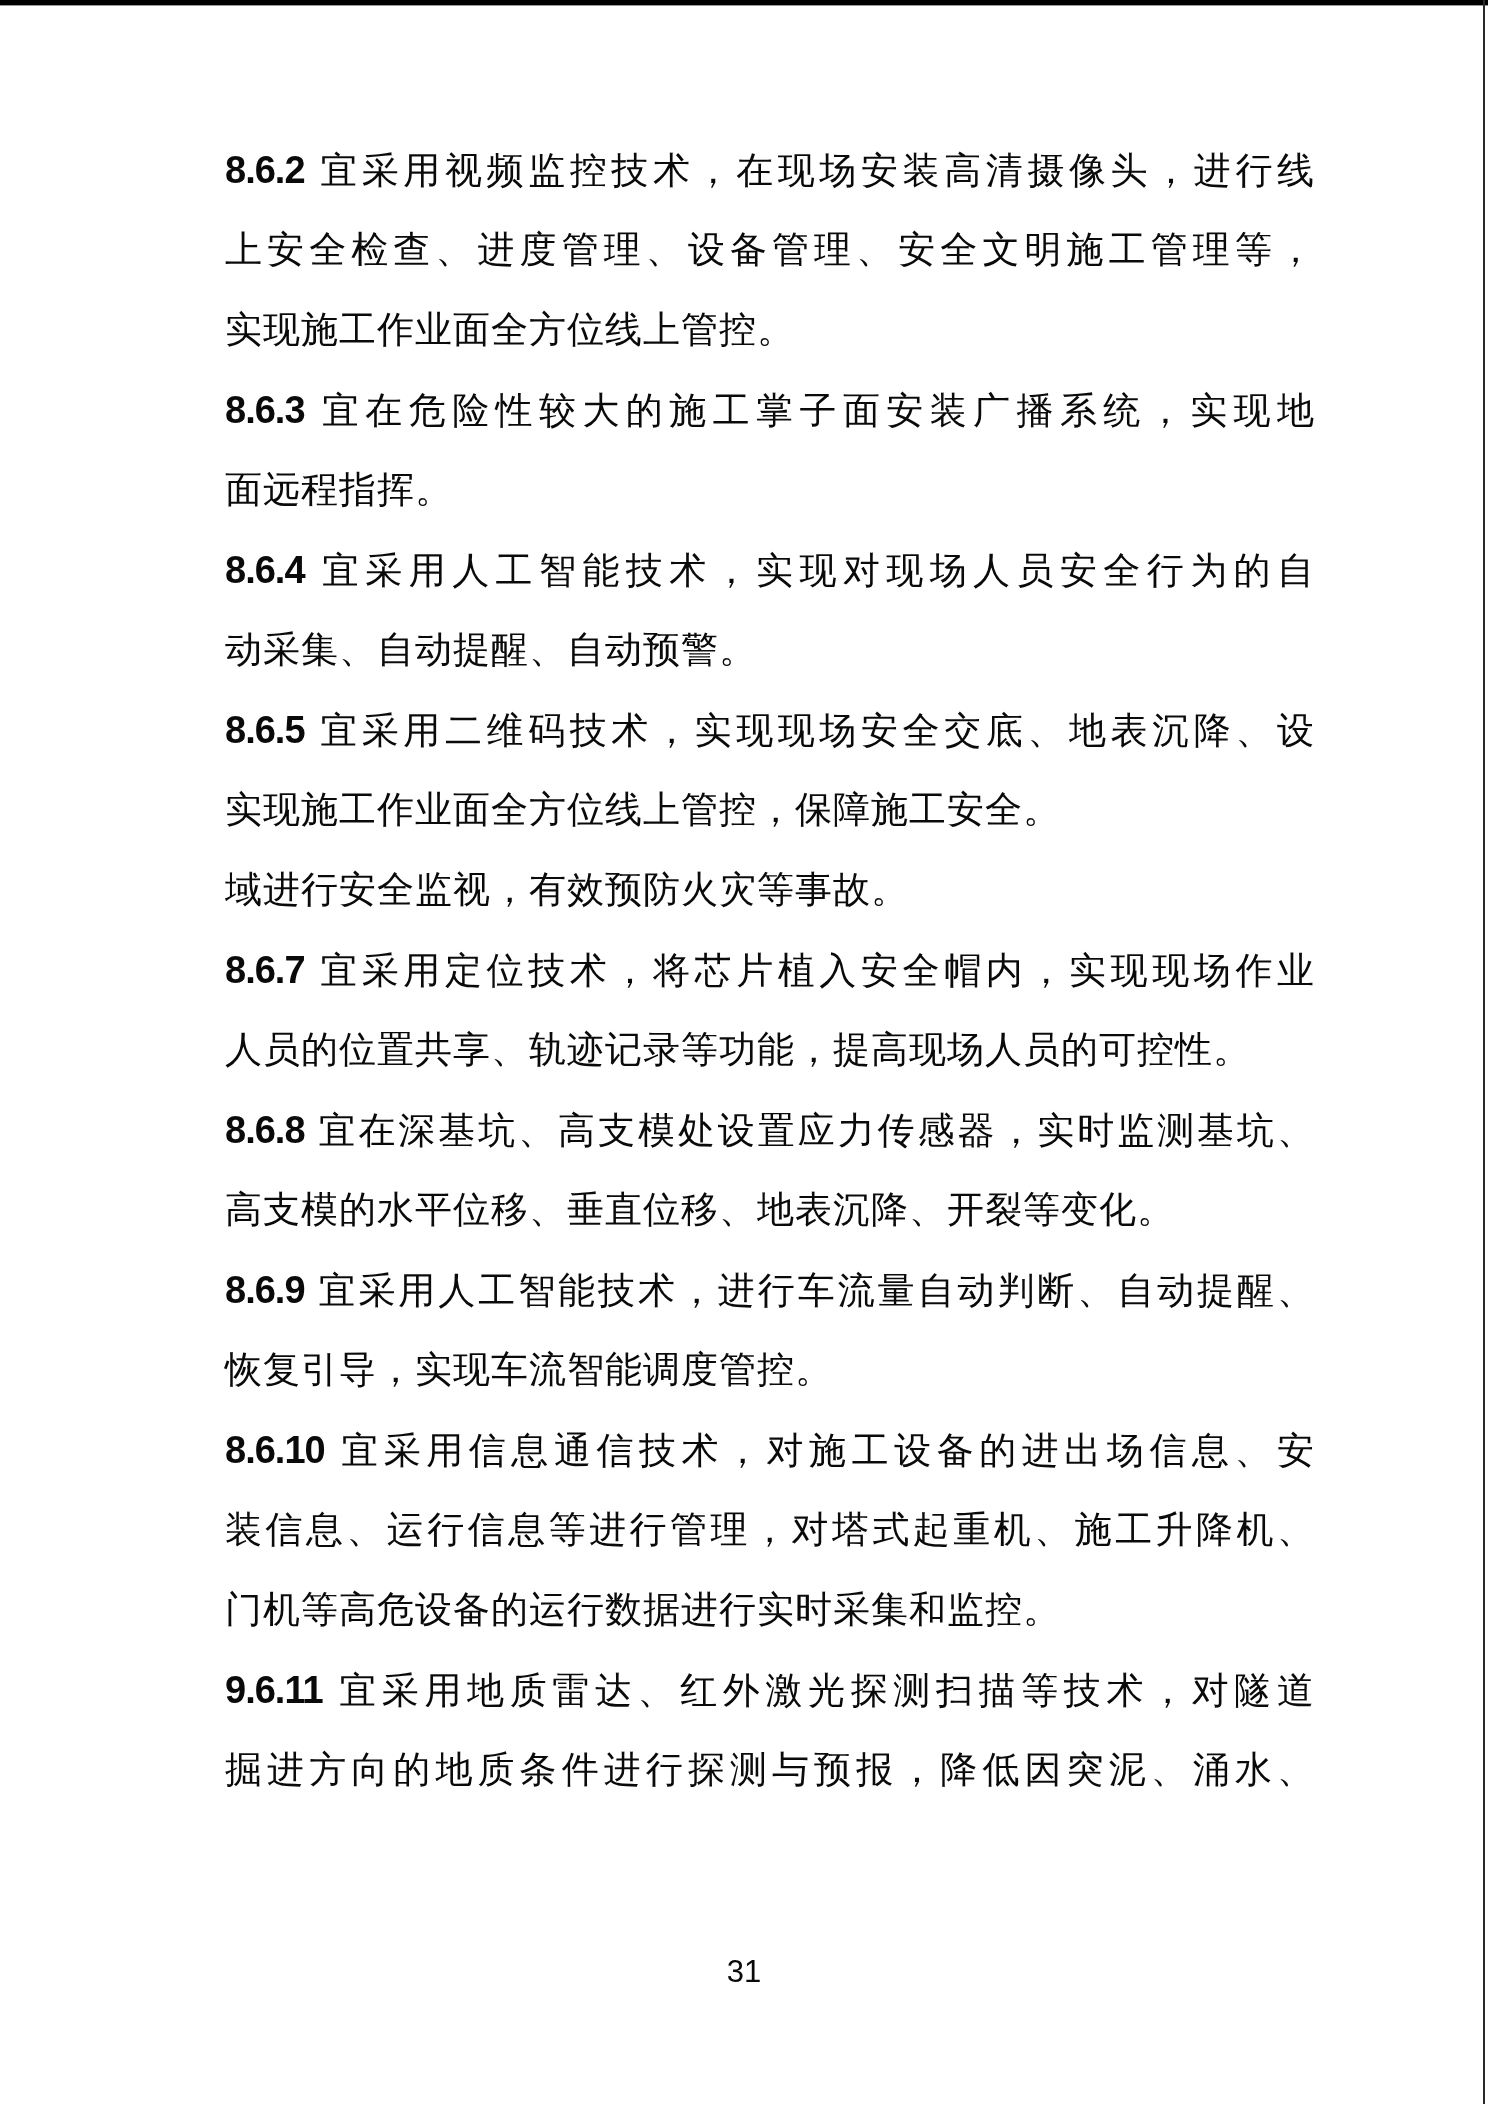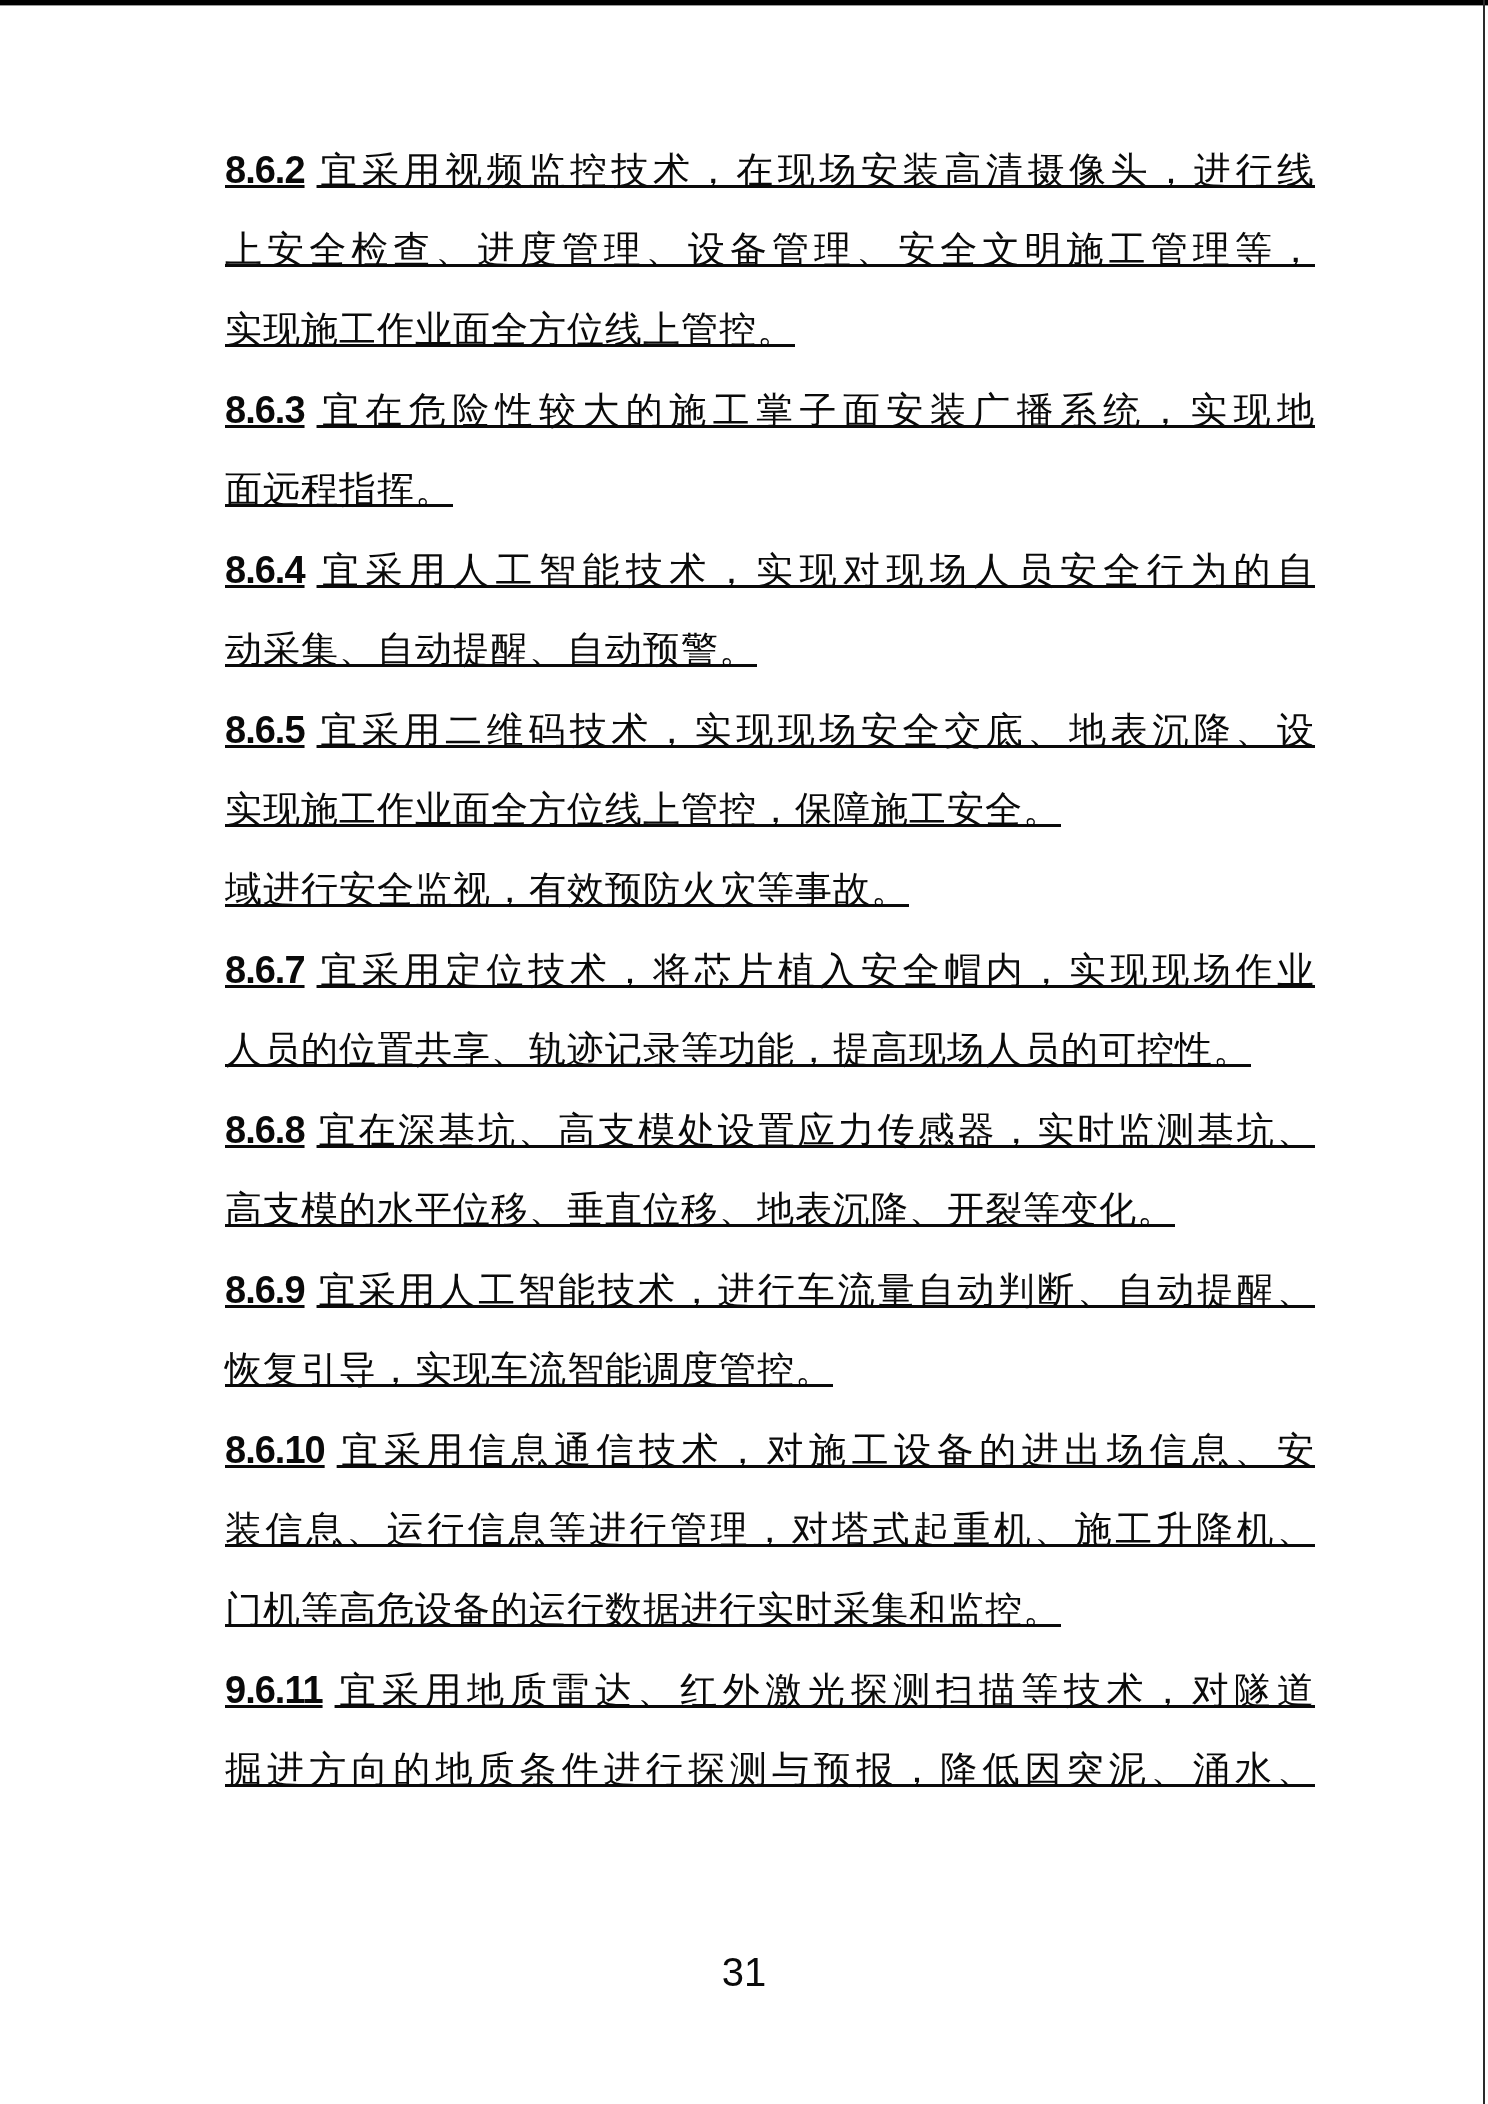--- a/index.html
+++ b/index.html
@@ -35,41 +35,40 @@
     width: 1090px;
   }
   .paragraph { margin: 0; padding: 0; }
   .line {
     font-size: 37px;
     line-height: 80px;
     height: 80px;
     white-space: nowrap;
     text-align: left;
     letter-spacing: 1px;
-    text-decoration: underline;
   }
   .line.just {
     white-space: normal;
     text-align: justify;
     text-align-last: justify;
     overflow: hidden;
   }
   .clause-num {
     font-weight: 700;
     letter-spacing: -1px;
     padding-right: 12px;
     font-size: 38px;
   }
   .footer {
     position: absolute;
     left: 0;
     top: 1952px;
     width: 100%;
     text-align: center;
-    font-size: 40px;
+    font-size: 31px;
     line-height: 40px;
     color: #0a0a0a;
   }
 </style>
 </head>
 <body>
 
 <div class="top-bar"></div>
 <div class="right-border"></div>
 

